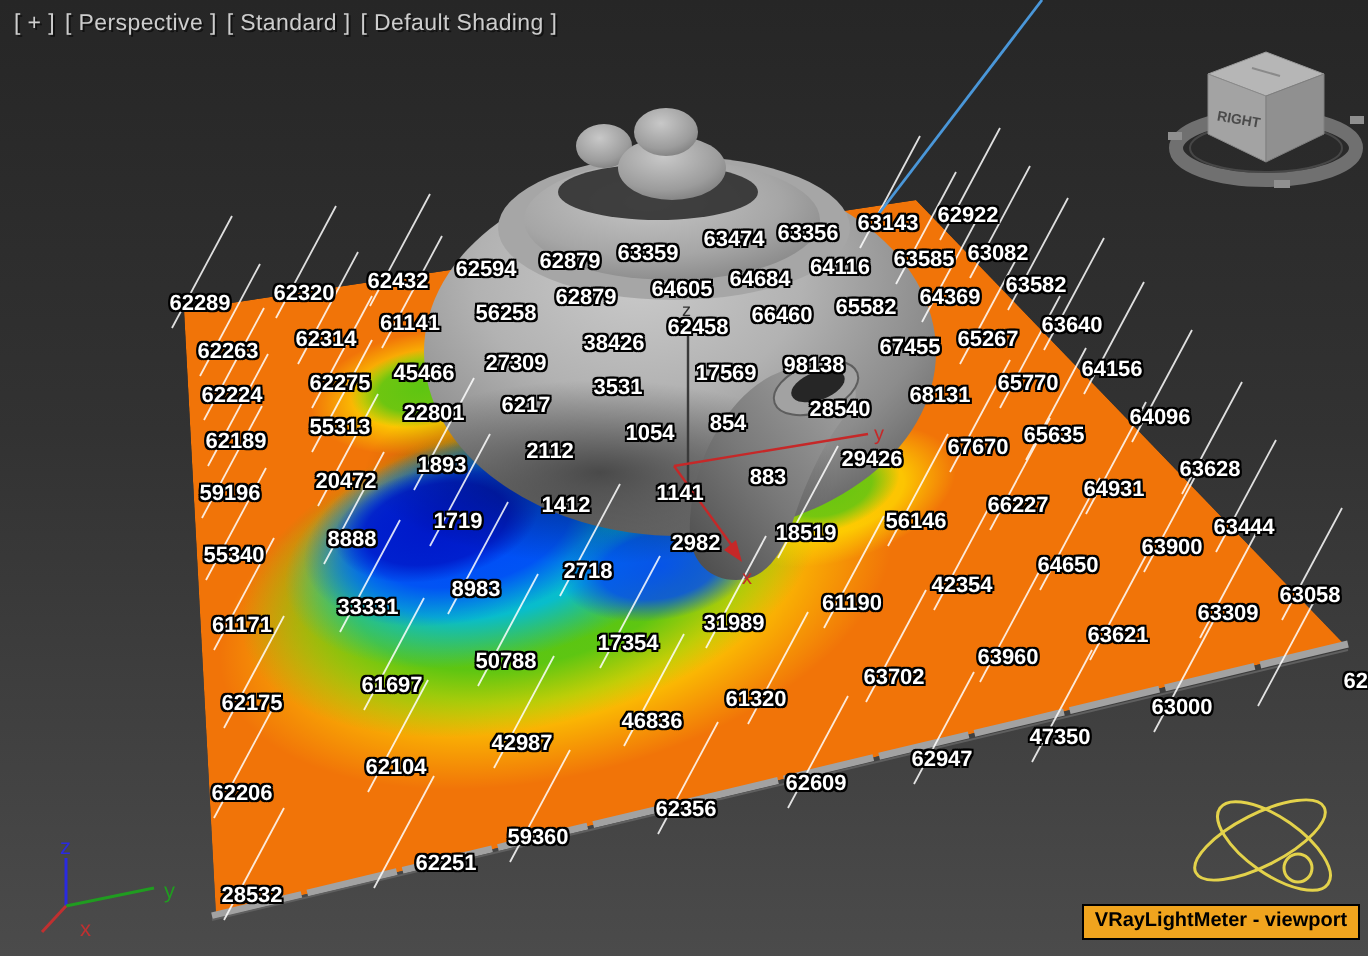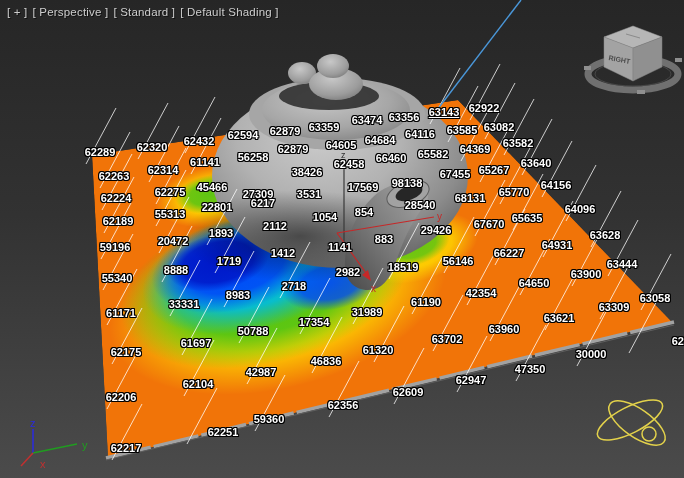--- a/index.html
+++ b/index.html
@@ -247,36 +247,36 @@
 
   <div class="samples" id="samples">
       <span class="sample" style="left: 100px; top: 152px;">62289</span>
       <span class="sample" style="left: 152px; top: 147px;">62320</span>
       <span class="sample" style="left: 199px; top: 141px;">62432</span>
       <span class="sample" style="left: 243px; top: 135px;">62594</span>
       <span class="sample" style="left: 285px; top: 131px;">62879</span>
       <span class="sample" style="left: 324px; top: 127px;">63359</span>
       <span class="sample" style="left: 367px; top: 120px;">63474</span>
       <span class="sample" style="left: 404px; top: 117px;">63356</span>
-      <span class="sample" style="left: 444px; top: 112px; text-decoration: underline;">63143</span>
+      <span class="sample" style="left: 444px; top: 112px;">63143</span>
       <span class="sample" style="left: 484px; top: 108px;">62922</span>
       <span class="sample" style="left: 114px; top: 176px;">62263</span>
       <span class="sample" style="left: 163px; top: 170px;">62314</span>
       <span class="sample" style="left: 205px; top: 162px;">61141</span>
       <span class="sample" style="left: 253px; top: 157px;">56258</span>
       <span class="sample" style="left: 293px; top: 149px;">62879</span>
       <span class="sample" style="left: 341px; top: 145px;">64605</span>
       <span class="sample" style="left: 380px; top: 140px;">64684</span>
       <span class="sample" style="left: 420px; top: 134px;">64116</span>
       <span class="sample" style="left: 462px; top: 130px;">63585</span>
       <span class="sample" style="left: 499px; top: 127px;">63082</span>
       <span class="sample" style="left: 116px; top: 198px;">62224</span>
       <span class="sample" style="left: 170px; top: 192px;">62275</span>
       <span class="sample" style="left: 212px; top: 187px;">45466</span>
-      <span class="sample" style="left: 258px; top: 182px; margin-top: 12px;">27309</span>
+      <span class="sample" style="left: 258px; top: 182px;">27309</span>
       <span class="sample" style="left: 307px; top: 172px;">38426</span>
       <span class="sample" style="left: 349px; top: 164px;">62458</span>
       <span class="sample" style="left: 391px; top: 158px;">66460</span>
       <span class="sample" style="left: 433px; top: 154px;">65582</span>
       <span class="sample" style="left: 475px; top: 149px;">64369</span>
       <span class="sample" style="left: 518px; top: 143px;">63582</span>
       <span class="sample" style="left: 536px; top: 163px;">63640</span>
       <span class="sample" style="left: 455px; top: 174px;">67455</span>
       <span class="sample" style="left: 494px; top: 170px;">65267</span>
       <span class="sample" style="left: 556px; top: 185px;">64156</span>
@@ -329,31 +329,32 @@
       <span class="sample" style="left: 253px; top: 331px;">50788</span>
       <span class="sample" style="left: 314px; top: 322px;">17354</span>
       <span class="sample" style="left: 196px; top: 343px;">61697</span>
       <span class="sample" style="left: 126px; top: 352px;">62175</span>
       <span class="sample" style="left: 378px; top: 350px;">61320</span>
       <span class="sample" style="left: 447px; top: 339px;">63702</span>
       <span class="sample" style="left: 326px; top: 361px;">46836</span>
       <span class="sample" style="left: 261px; top: 372px;">42987</span>
       <span class="sample" style="left: 198px; top: 384px;">62104</span>
       <span class="sample" style="left: 121px; top: 397px;">62206</span>
-      <span class="sample" style="left: 591px; top: 354px;">30000</span>
+      <span class="sample" style="left: 591px; top: 354px;">63000</span>
       <span class="sample" style="left: 643px; top: 341px; margin-left: 44px;">62949</span>
       <span class="sample" style="left: 530px; top: 369px;">47350</span>
       <span class="sample" style="left: 471px; top: 380px;">62947</span>
       <span class="sample" style="left: 408px; top: 392px;">62609</span>
       <span class="sample" style="left: 343px; top: 405px;">62356</span>
       <span class="sample" style="left: 269px; top: 419px;">59360</span>
       <span class="sample" style="left: 201px; top: 432px; padding-left: 44px;">62251</span>
-      <span class="sample" style="left: 126px; top: 448px;">62217</span>
+      <span class="sample" style="left: 126px; top: 448px;">28532</span>
     </div>
 
   <div class="vp-label">
     <span>[ + ]</span>
     <span>[ Perspective ]</span>
     <span>[ Standard ]</span>
     <span>[ Default Shading ]</span>
   </div>
 
+  <div class="status" style="background: rgb(240, 164, 30);">VRayLightMeter - viewport</div>
 </div>
 
 </body></html>

